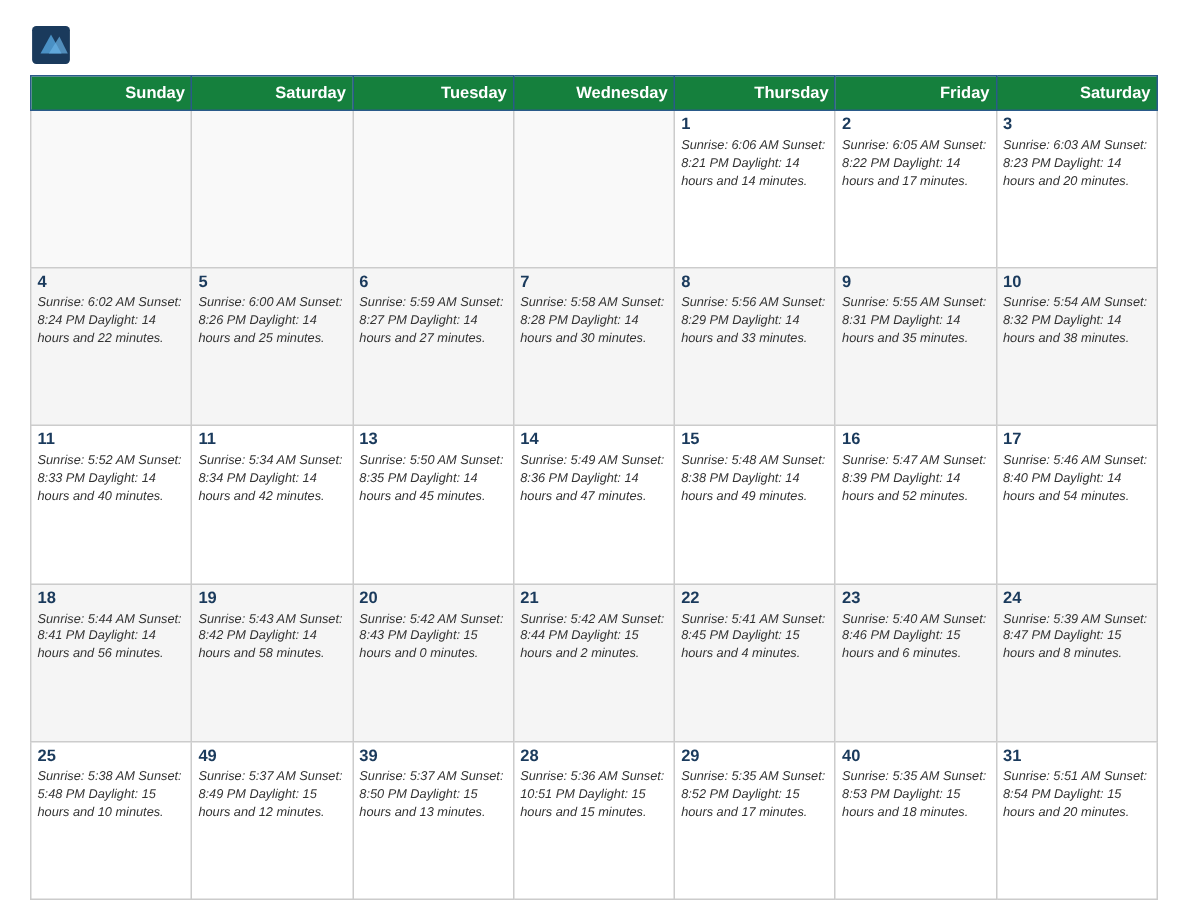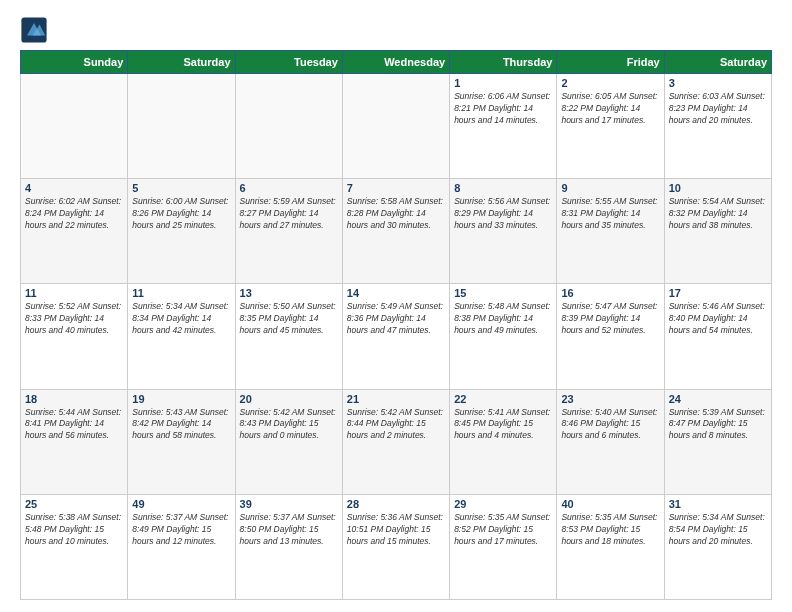--- a/index.html
+++ b/index.html
@@ -352,21 +352,21 @@
           </td>
           <td>
             <span class="day-num">40</span>
             <div class="day-info">Sunrise: 5:35 AM
 Sunset: 8:53 PM
 Daylight: 15 hours
 and 18 minutes.</div>
           </td>
           <td>
             <span class="day-num">31</span>
-            <div class="day-info">Sunrise: 5:34 AM
+            <div class="day-info">Sunrise: 5:51 AM
 Sunset: 8:54 PM
 Daylight: 15 hours
 and 20 minutes.</div>
           </td>
         </tr>
       </tbody>
   </table>
 </div>
 
 </body></html>

